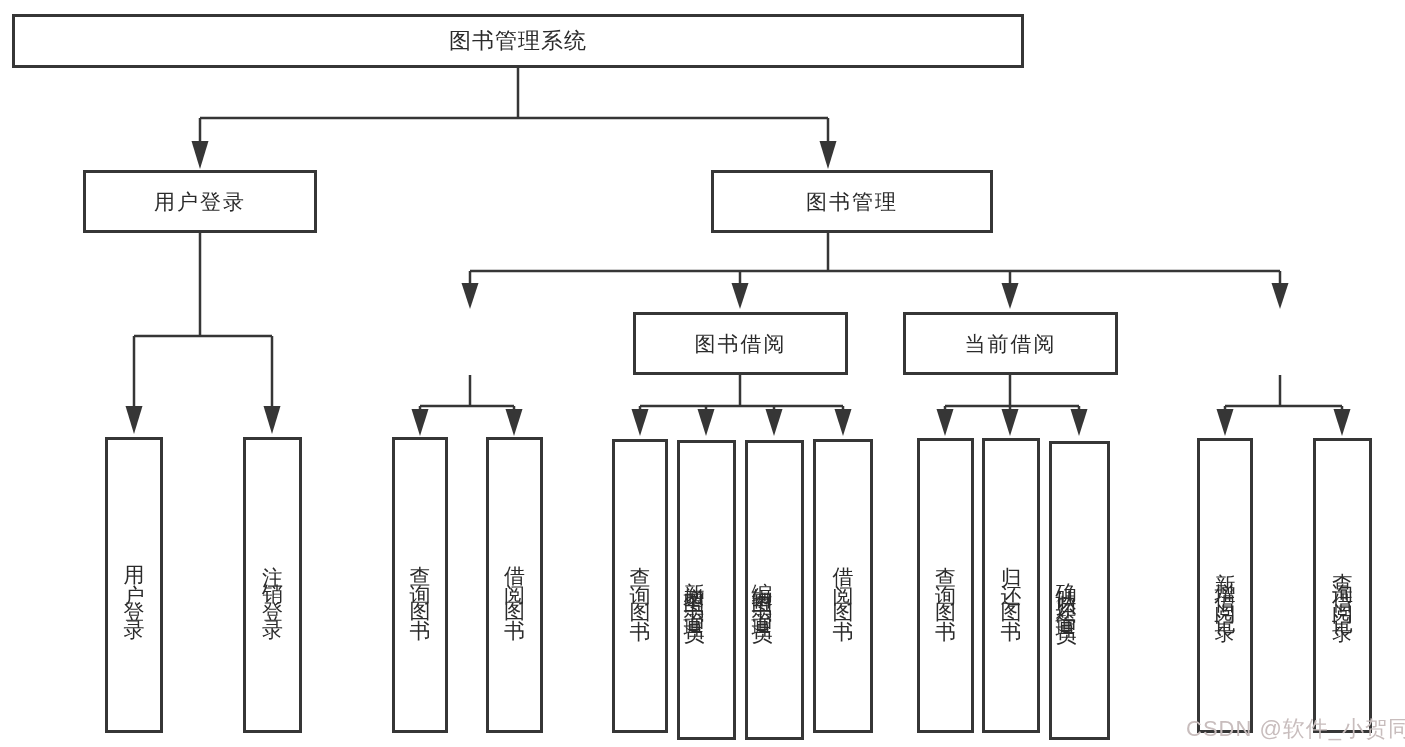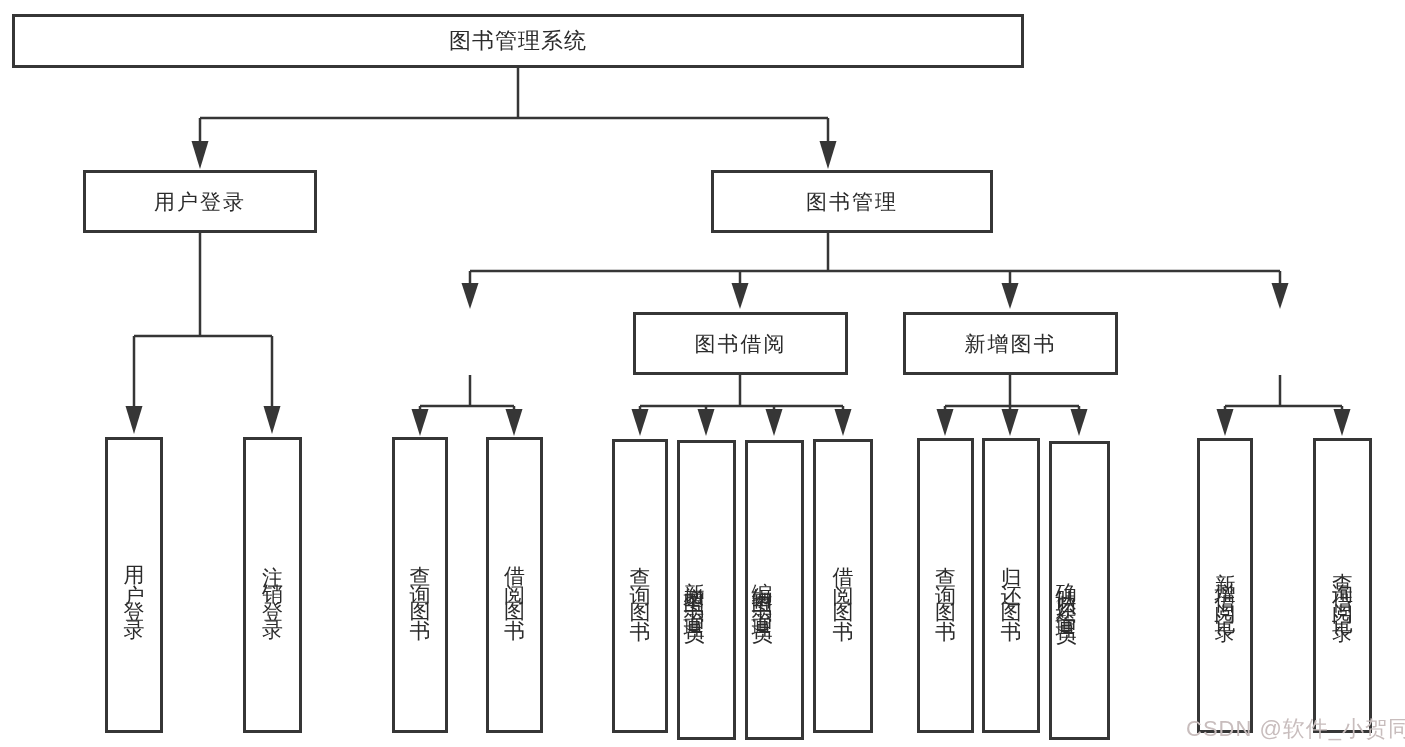--- a/index.html
+++ b/index.html
@@ -130,21 +130,21 @@
     <span>用户登录</span>
   </div>
   <div class="node" style="left:711px;top:170px;width:282px;height:63px">
     <span>图书管理</span>
   </div>
 
   <div class="node" style="left:633px;top:312px;width:215px;height:63px">
     <span>图书借阅</span>
   </div>
   <div class="node" style="left:903px;top:312px;width:215px;height:63px">
-    <span>新增图书</span>
+    <span>当前借阅</span>
   </div>
 
   <div class="node v" style="left:105px;top:437px;width:58px;height:296px">
     <span>用户登录</span>
   </div>
   <div class="node v" style="left:243px;top:437px;width:59px;height:296px">
     <span>注销登录</span>
   </div>
 
   <div class="node v" style="left:392px;top:437px;width:56px;height:296px">

